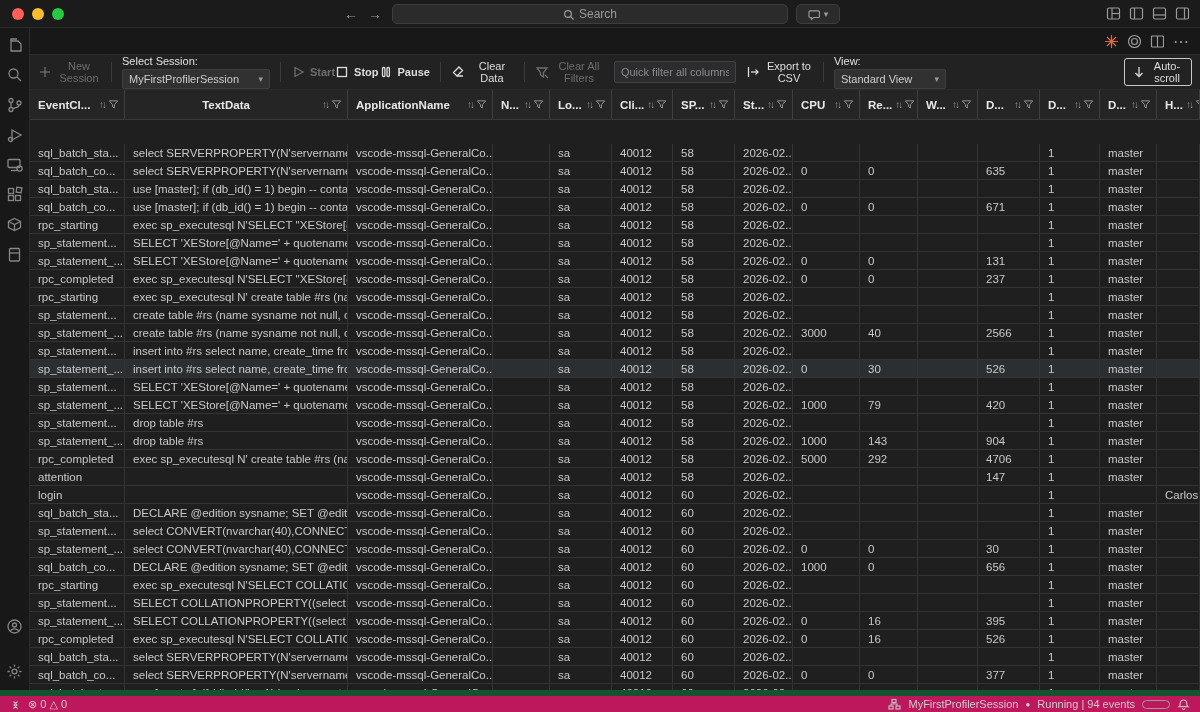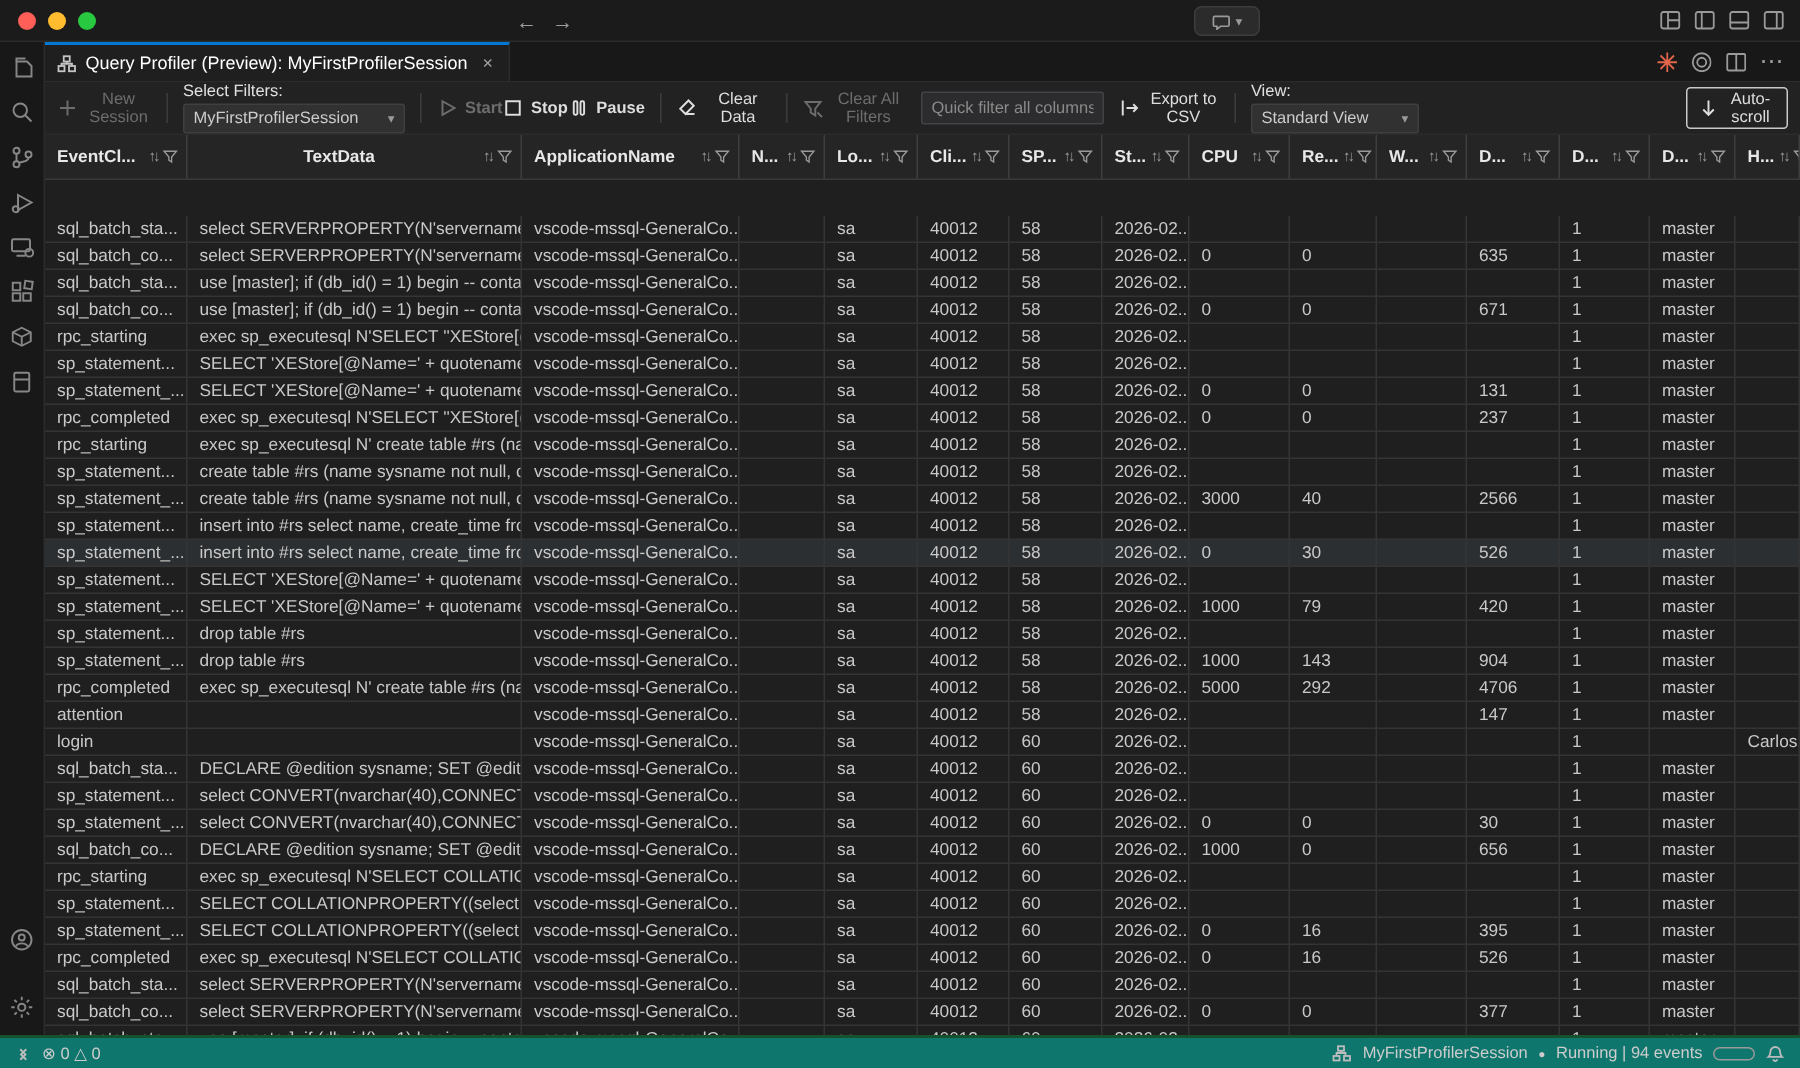--- a/index.html
+++ b/index.html
@@ -84,21 +84,21 @@
   .gridbody { flex:1; overflow:hidden;margin-top:24px; }
   .row { display:grid; grid-template-columns:var(--cols); height:18px; background:#1f1f20; }
   .row.selected { background:#2c2f31; }
   .cell { border-right:1px solid #343434; border-bottom:1px solid #343434;
     font-size:11.5px; color:#c9c9c9; padding:0 4px 0 8px; display:flex; align-items:center;
     overflow:hidden; white-space:nowrap; }
   .row.stub { height:8px; }
   .row.stub .cell { border-bottom:none; }
 
   
-  .statusbar { height:22px; background:#0f766e; border-top:2px solid #14532d;
+  .statusbar { height:22px; background:#be185d; border-top:6px solid #14532d;
     display:flex; align-items:center; font-size:11px; color:#cccccc;
     padding:0 10px 0 8px; gap:8px; flex:0 0 22px; }
   .sb-left { display:flex; align-items:center; gap:7px; }
   .sb-right { margin-left:auto; display:flex; align-items:center; gap:7px; }
   .sicon { width:13px; height:13px; stroke:#bdbdbd; fill:none; stroke-width:1.2; }
   .pill { width:28px; height:9px; border:1px solid #9a9a9a; border-radius:6px; }
   .dot { font-size:8px; }
 </style>
 </head>
 <body>
@@ -108,20 +108,27 @@
   <div class="titlebar">
     <div class="traffic">
       <span style="background:var(--t-red)"></span>
       <span style="background:var(--t-yellow)"></span>
       <span style="background:var(--t-green)"></span>
     </div>
     <div class="nav">
       <span>←</span>
       <span>→</span>
     </div>
+    <div class="searchbox">
+      <svg class="ticon16" style="width:11px;height:11px">
+          <circle cx="5" cy="5" r="3.4"></circle>
+          <line x1="7.6" y1="7.6" x2="10.5" y2="10.5"></line>
+        </svg>
+      <span>Search</span>
+    </div>
     <div class="chatbtn">
       <svg class="ticon16" style="width:12px;height:12px">
           <path d="M2 3h9a1 1 0 0 1 1 1v5a1 1 0 0 1-1 1H6l-2.5 2V10H2a1 1 0 0 1-1-1V4a1 1 0 0 1 1-1z" transform="scale(0.95)"></path>
         </svg>
       <span class="chev">▾</span>
     </div>
     <div class="tb-icons">
       <svg class="ticon16">
           <rect x="1.5" y="2" width="12" height="11" rx="1.5"></rect>
           <line x1="6" y1="2" x2="6" y2="13"></line>
@@ -190,30 +197,20 @@
         </svg>
       <div style="height:2px"></div>
       <svg class="aicon" style="margin-bottom:10px">
           <circle cx="8.5" cy="8.5" r="2.4"></circle>
           <path d="M8.5 1.5v2.3M8.5 13.2v2.3M1.5 8.5h2.3M13.2 8.5h2.3M3.6 3.6l1.6 1.6M11.8 11.8l1.6 1.6M13.4 3.6l-1.6 1.6M5.2 11.8l-1.6 1.6"></path>
         </svg>
     </div>
 
     <div class="editor">
       <div class="tabbar">
-        <div class="tab">
-          <svg class="tabicon">
-              <rect x="4.5" y="1.5" width="4" height="3.5"></rect>
-              <rect x="1" y="8" width="4" height="3.5"></rect>
-              <rect x="8" y="8" width="4" height="3.5"></rect>
-              <path d="M6.5 5v1.5M3 8V6.5h7V8"></path>
-            </svg>
-          <span>Query Profiler (Preview): MyFirstProfilerSession</span>
-          <span class="close">×</span>
-        </div>
         <div class="tab-right">
           <svg class="ticon16" style="stroke:var(--starburst);width:14px;height:14px">
               <path d="M7.5 1v13M1 7.5h13M3 3l9 9M12 3l-9 9"></path>
             </svg>
           <svg class="ticon16" style="width:14px;height:14px">
               <circle cx="7.5" cy="7.5" r="6"></circle>
               <path d="M4.5 7.5a3 3 0 0 1 6 0 3 3 0 0 1-6 0z"></path>
             </svg>
           <svg class="ticon16" style="width:14px;height:14px">
               <rect x="1.5" y="2" width="12" height="11" rx="1"></rect>
@@ -226,21 +223,21 @@
       <div class="toolbar">
         <div class="tbtn disabled">
           <svg class="bicon">
               <line x1="7" y1="2" x2="7" y2="12"></line>
               <line x1="2" y1="7" x2="12" y2="7"></line>
             </svg>
           <span class="lbl2">New Session</span>
         </div>
         <div class="sep"></div>
         <div class="ddgroup">
-          <span class="ddlabel">Select Filters:</span>
+          <span class="ddlabel">Select Session:</span>
           <div class="dropdown dd-session">
             <span>MyFirstProfilerSession</span>
             <span class="chev">▾</span>
           </div>
         </div>
         <div class="sep"></div>
         <div class="tgroup" style="gap:0">
           <div class="tbtn disabled">
             <svg class="bicon">
                 <path d="M4 2.5l8 4.5-8 4.5z"></path>

